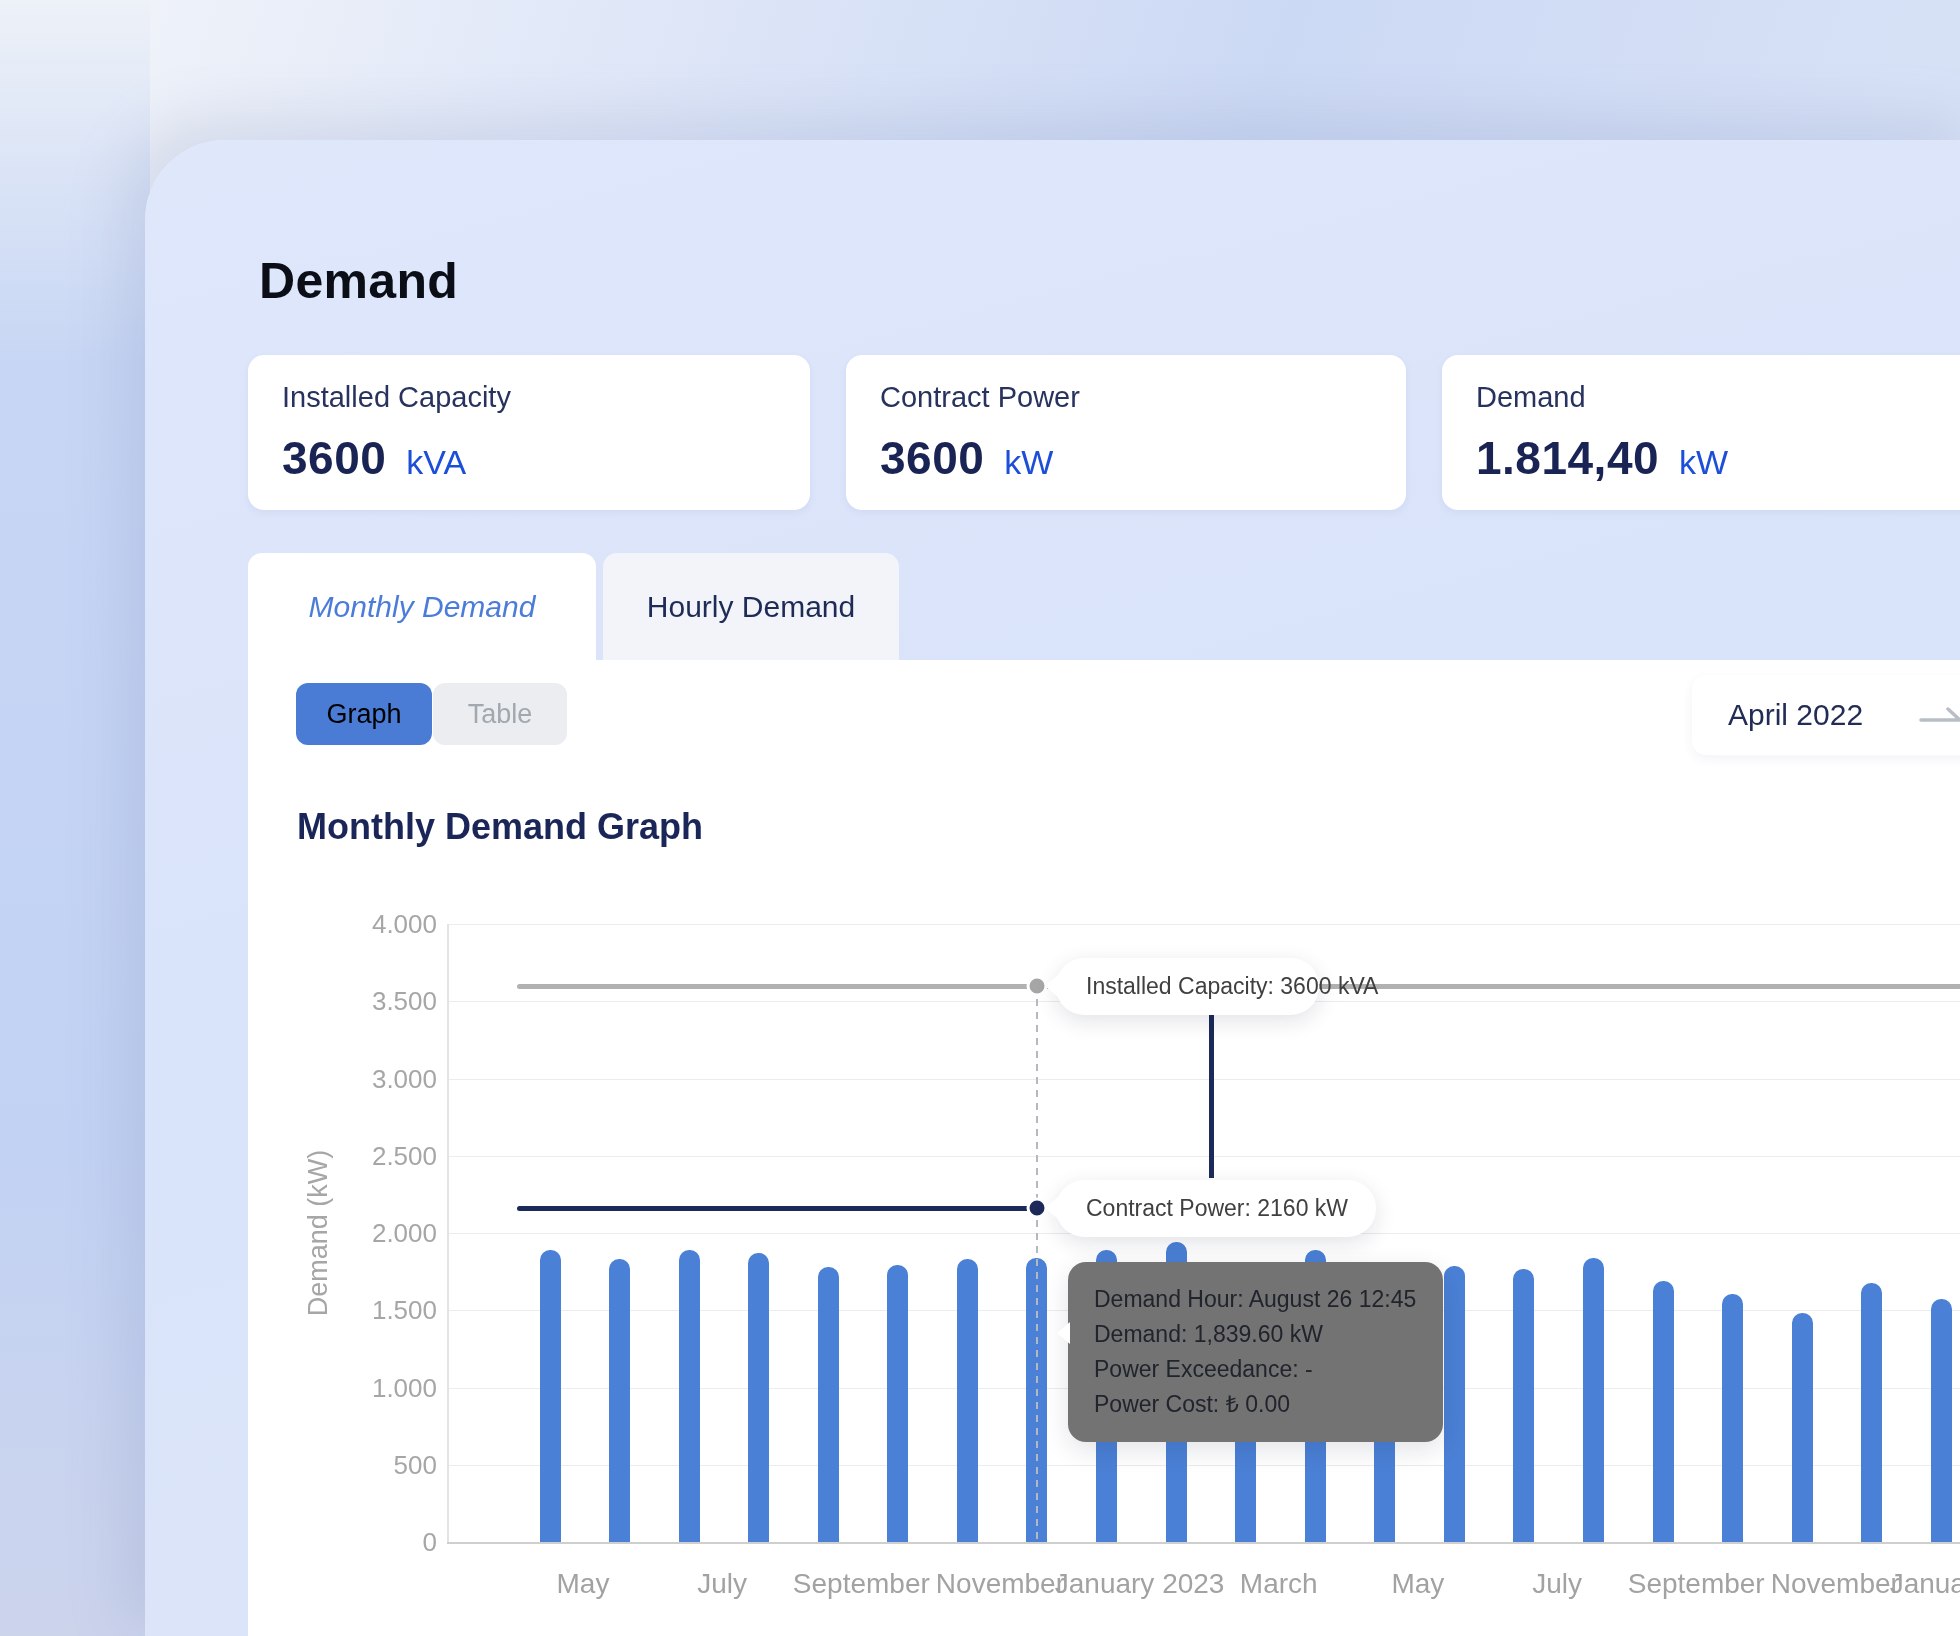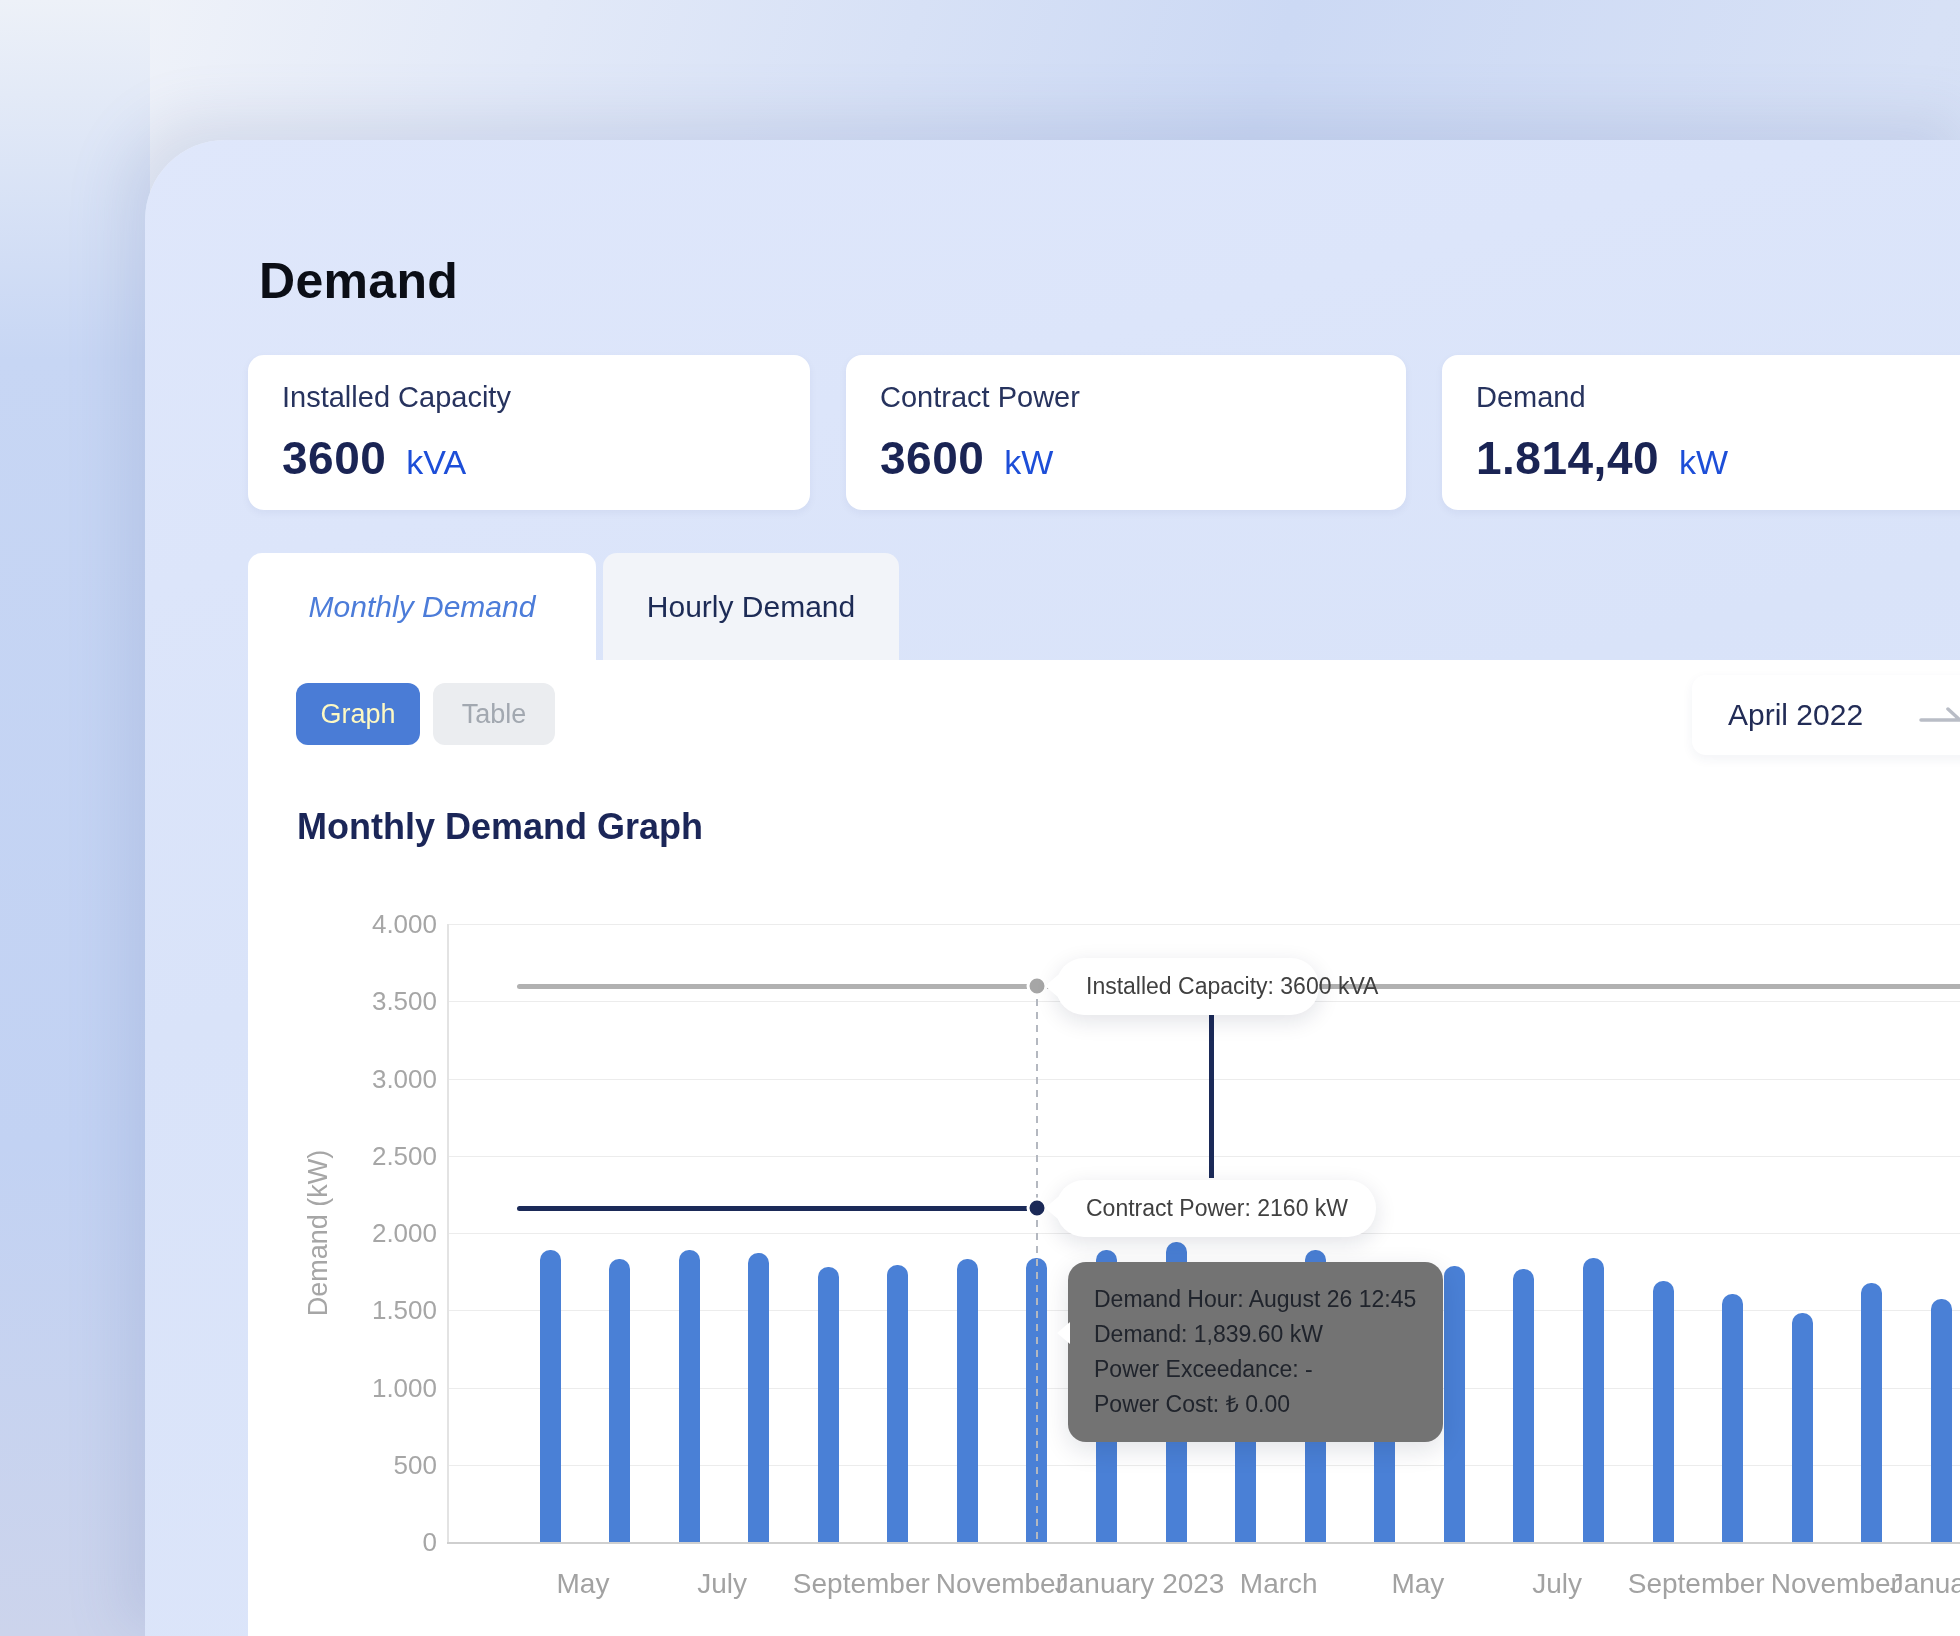--- a/index.html
+++ b/index.html
@@ -29,22 +29,22 @@
   
   .tab{position:absolute;top:553px;height:107px;border-radius:14px 14px 0 0;
     display:flex;align-items:center;justify-content:center;font-size:30px;}
   .tab-active{left:248px;width:348px;background:#ffffff;color:#4c7cd9;font-style:italic;}
   .tab-inactive{left:603px;width:296px;background:#f2f4f9;color:#1d2b56;}
   
   .content-panel{position:absolute;left:248px;top:660px;width:1732px;height:990px;background:#ffffff;}
   
   .btn{position:absolute;top:683px;height:62px;border-radius:12px;display:flex;
     align-items:center;justify-content:center;font-size:27px;}
-  .btn-graph{left:296px;width:124px;background:#4a7cd6;color:#fef9c3;}
-  .btn-table{left:433px;width:122px;background:#ebedf0;color:#a2a8b0;}
+  .btn-graph{left:296px;width:136px;background:#4a7cd6;color:#000000;}
+  .btn-table{left:433px;width:134px;background:#ebedf0;color:#a2a8b0;}
   
   .date-picker{position:absolute;left:1692px;top:675px;width:293px;height:80px;background:#ffffff;
     border-radius:14px;box-shadow:0 4px 12px rgba(30,50,100,0.06);display:flex;align-items:center;}
   .date-picker-label{font-size:30px;color:#222c56;margin-left:36px;}
   .date-arrow{position:absolute;left:226px;top:28px;}
   
   .section-title{position:absolute;left:297px;top:806px;font-size:36px;font-weight:700;color:#1b2658;}
   
   .gridline{position:absolute;left:447px;width:1535px;height:1px;background:#ececec;}
   .gridline.baseline{height:2px;background:#cfcfcf;}

